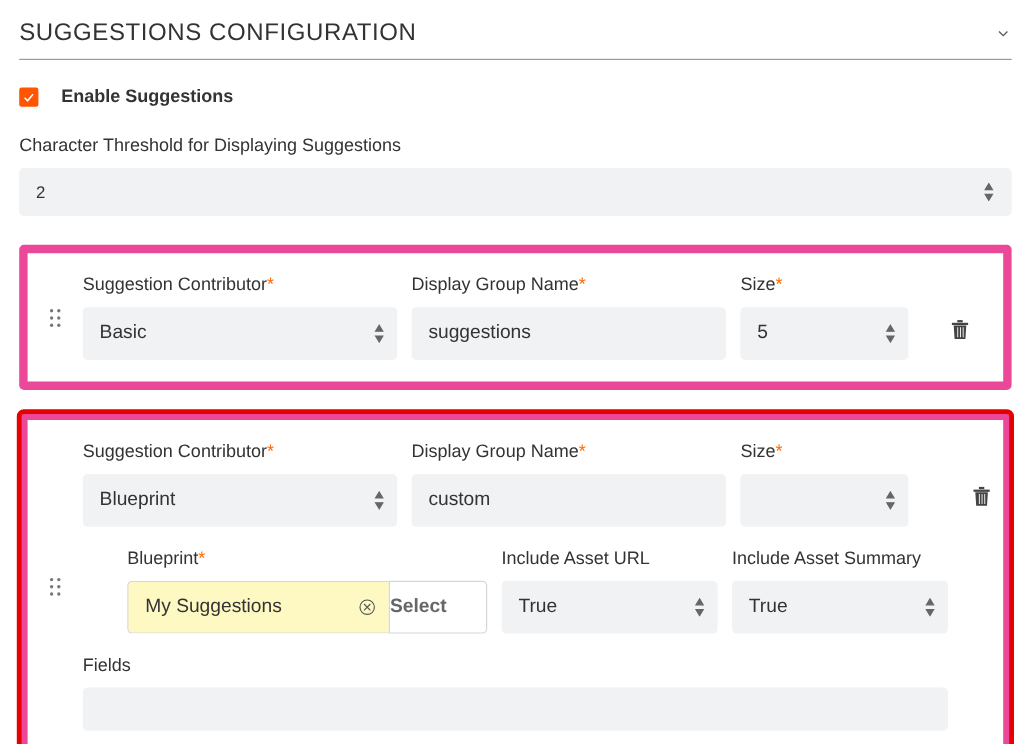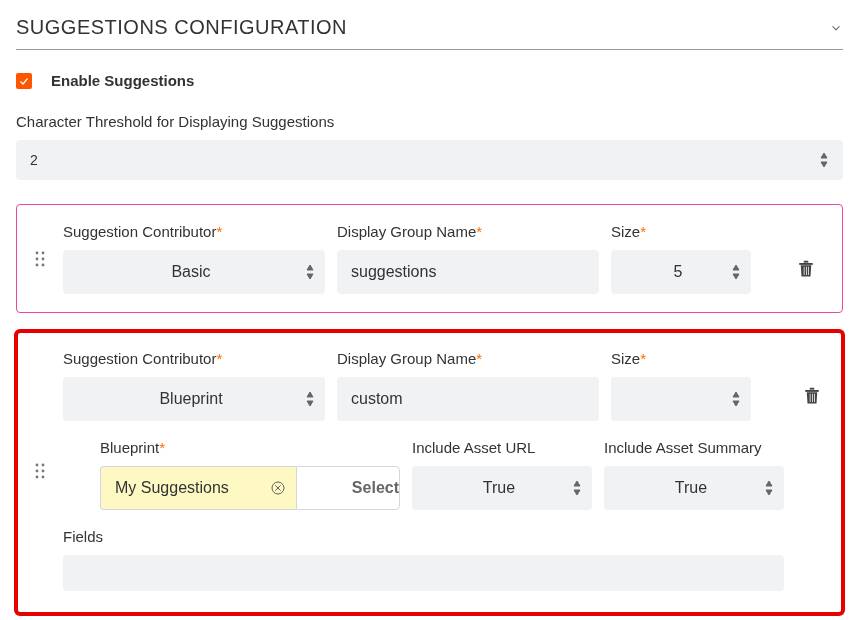--- a/index.html
+++ b/index.html
@@ -66,21 +66,21 @@
   }
   .sort-icon {
     position: absolute;
     right: 14px;
     top: 50%;
     transform: translateY(-50%);
     width: 10px; height: 16px;
     stroke: #666; fill: #666;
   }
   .card {
-    border: 1px solid #ec4899;
+    border: 7px solid #ec4899;
     border-radius: 4px;
     padding: 18px 18px 18px 10px;
     margin-bottom: 18px;
     position: relative;
     display: flex;
     gap: 10px;
   }
   .card-highlight {
     outline: 4px solid #e60000;
     outline-offset: -2px;
@@ -129,47 +129,47 @@
     border: none;
     border-radius: 4px;
     height: 44px;
     display: flex;
     align-items: center;
     padding: 0 14px;
     position: relative;
     font-size: 16px;
     color: #333;
   }
-  .input-box.has-sort { padding-right: 20px; justify-content: center; }
+  .input-box.has-sort { padding-right: 20px; }
   .input-box .sort-icon { right: 10px; }
   .bp-group {
     display: flex;
     height: 44px;
   }
   .bp-left {
     flex: 1;
     border: 1px solid #d6d7da;
     border-right: none;
     border-radius: 4px 0 0 4px;
     display: flex;
     align-items: center;
     padding: 0 10px 0 14px;
     font-size: 16px;
     color: #333;
     background: #fef9c3;
     justify-content: space-between;
   }
   .clear-circle { width: 16px; height: 16px; stroke: #555; fill: none; stroke-width: 1.4; }
   .bp-right {
-    width: 104px;
+    width: 82px;
     border: 1px solid #d6d7da;
     border-radius: 0 4px 4px 0;
     display: flex;
     align-items: center;
-    justify-content: flex-end;
+    justify-content: flex-start;
     font-size: 16px;
     color: #666;
     font-weight: 600;
     background: #fff;
   }
   .fields-box {
     background: #f1f2f4;
     border: none;
     border-radius: 4px;
     height: 36px;

